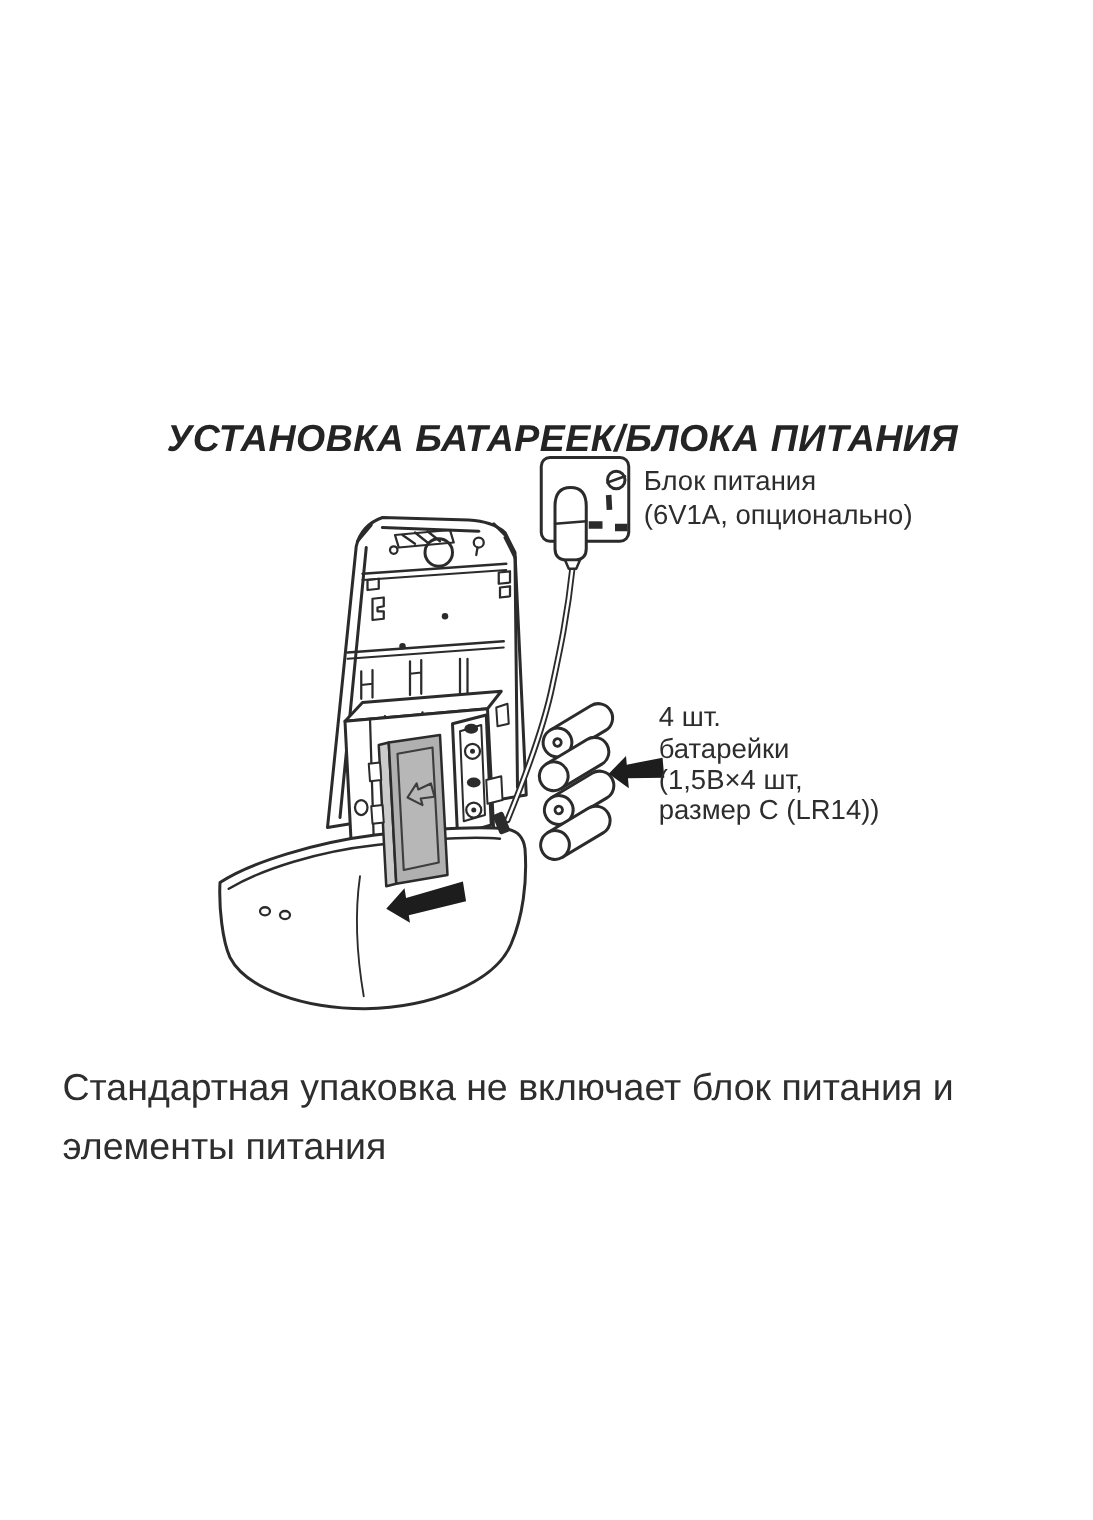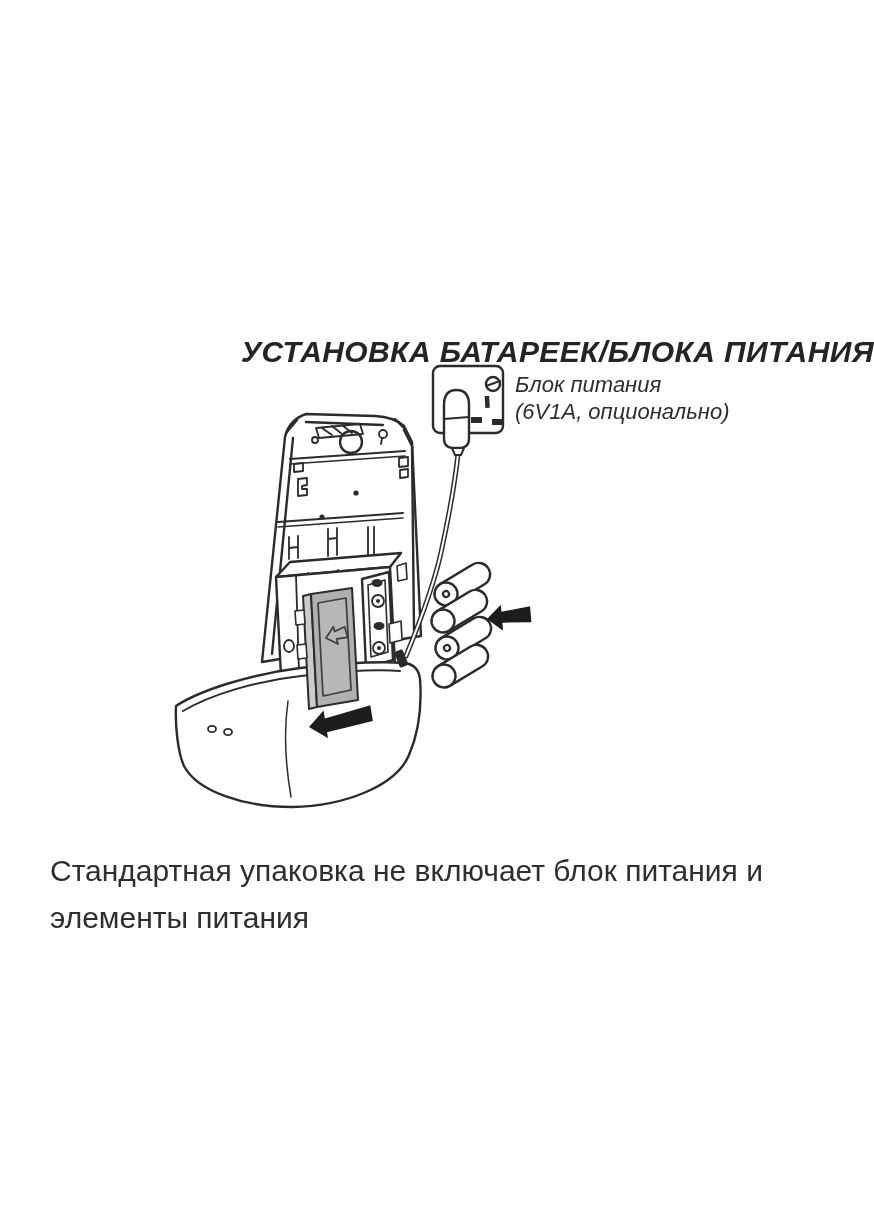--- a/index.html
+++ b/index.html
@@ -8,28 +8,28 @@
     width:874px;height:1216px;
     background:#ffffff;
     overflow:hidden;
     font-family:"Liberation Sans", sans-serif;
     color:#2d2d2d;
   }
   .title{
     position:absolute;
     left:0;top:313px;width:874px;
     padding-left:26px;box-sizing:border-box;
-    text-align:right;
+    text-align:center;
     font-size:30px;line-height:37px;
     font-weight:bold;font-style:italic;
     letter-spacing:0.4px;
     color:#242424;
     white-space:nowrap;
   }
-  .diagram{position:absolute;left:0;top:0;width:874px;height:1216px;margin:0;font-style:italic;}
+  .diagram{position:absolute;left:0;top:0;width:874px;height:1216px;margin:0;}
   .diagram svg{position:absolute;left:0;top:0;}
   .callout{
     position:absolute;
     font-size:22px;
     color:#2d2d2d;
     white-space:pre-line;
   }
   .adapter-label{left:515px;top:372px;line-height:26.5px;}
   .battery-label{left:527px;top:562px;line-height:24.8px;}
   .note{
@@ -182,18 +182,22 @@
 
         <g transform="translate(487,619) rotate(-5)">
           <path d="M 0 0 L 15 -13 L 15 -6 L 44 -9 L 44 7 L 15 5 L 15 13 Z" fill="#1d1d1d" stroke="none"></path>
         </g>
 
       </g>
     </svg>
 
     <div class="callout adapter-label">Блок питания
 (6V1A, опционально)</div>
+    <div class="callout battery-label">4 шт.
+батарейки
+(1,5В×4 шт,
+размер C (LR14))</div>
   </figure>
 
   <p class="note">Стандартная упаковка не включает блок питания и
 элементы питания</p>
 
 </div>
 
 </body></html>

